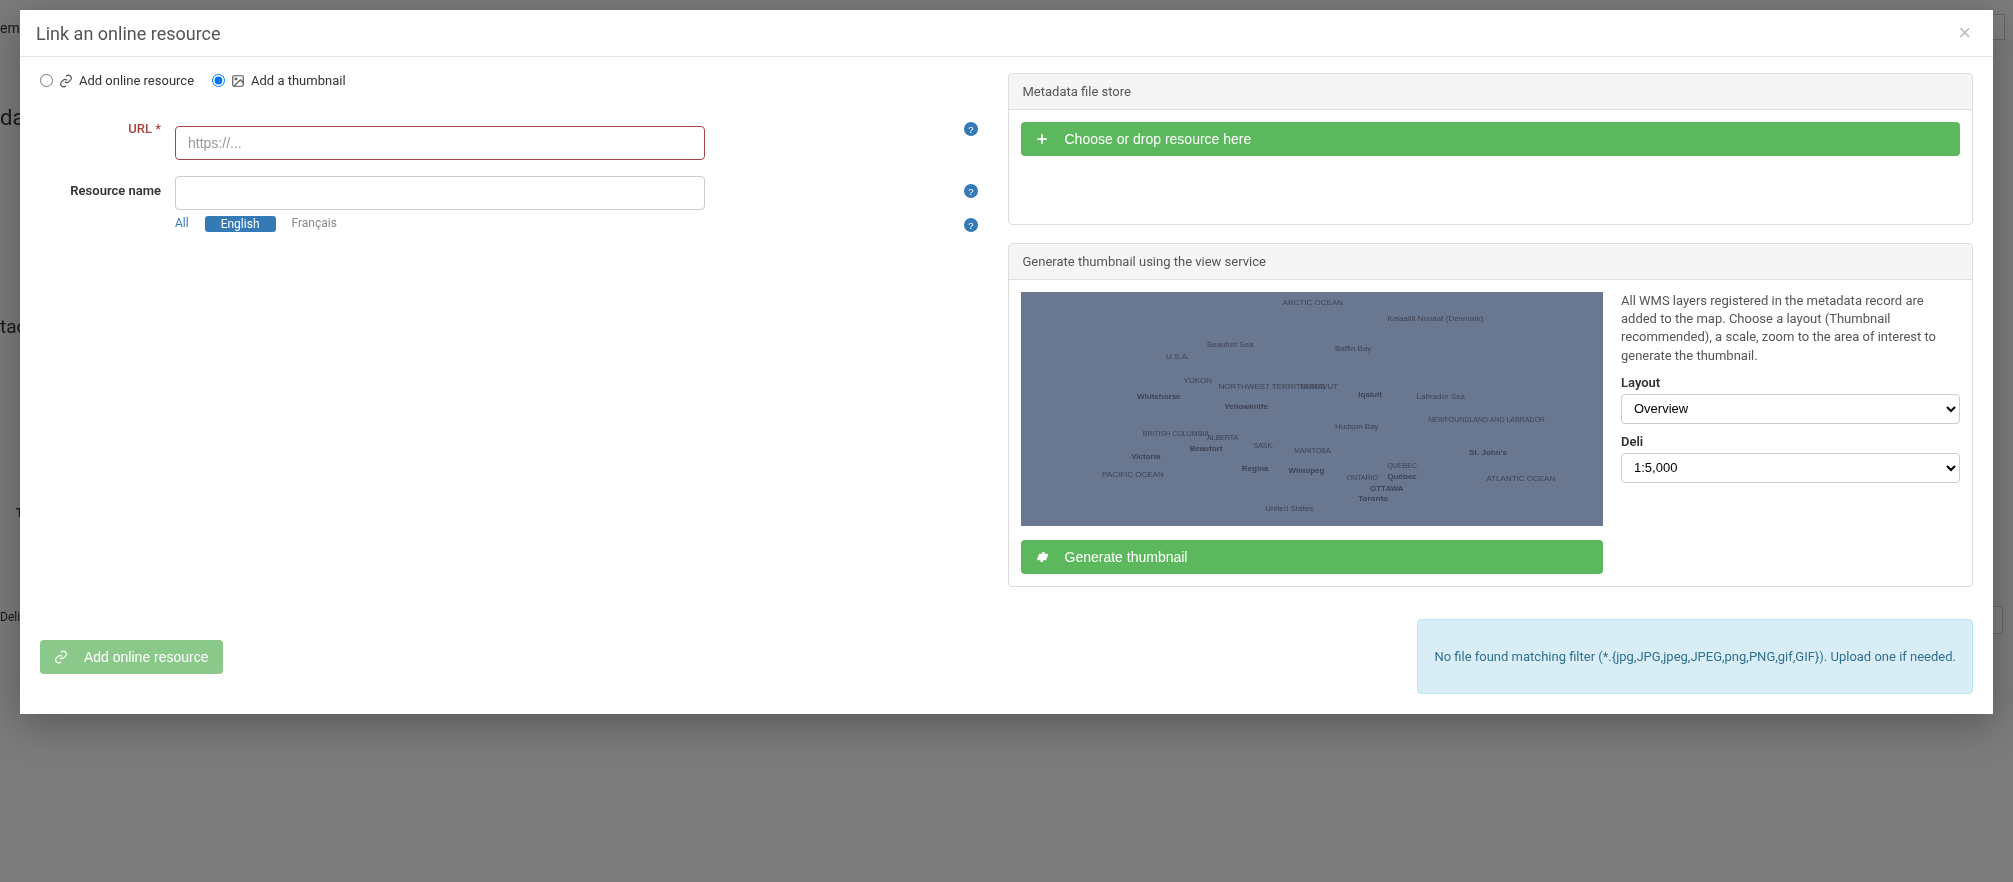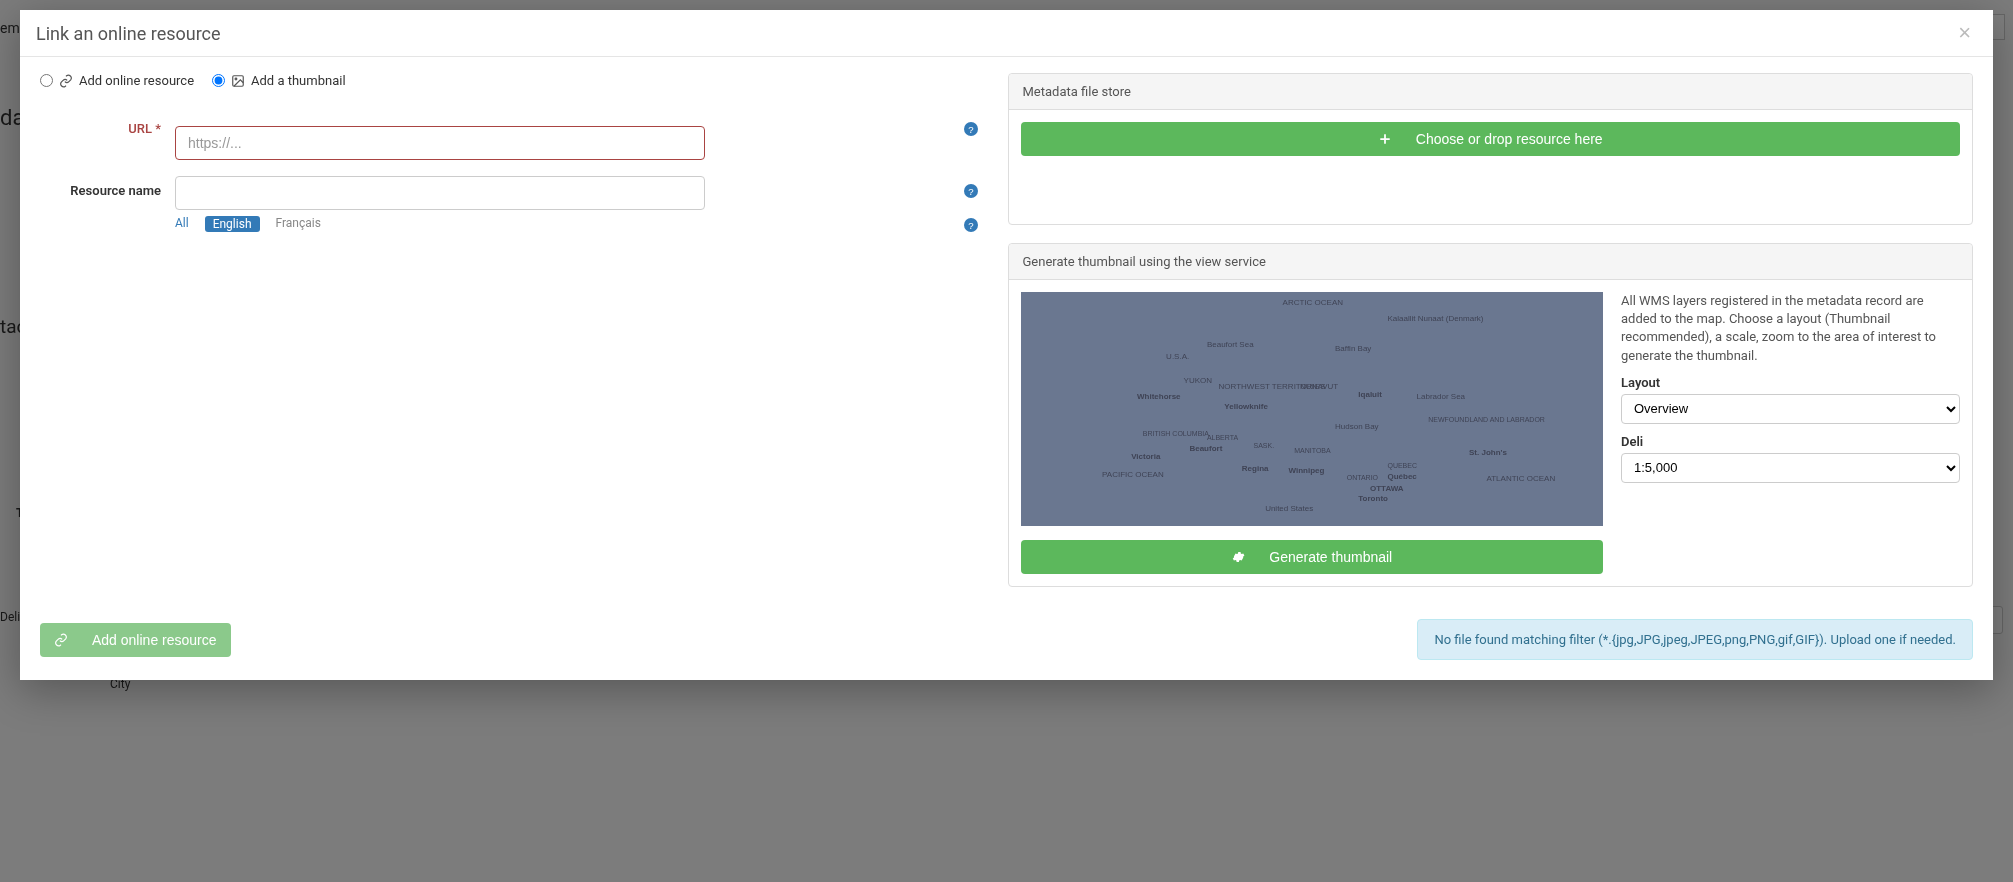--- a/index.html
+++ b/index.html
@@ -183,21 +183,21 @@
   .lang-row {
     display: flex;
     gap: 16px;
     margin-top: 6px;
     font-size: 12px;
   }
   .lang-link { color: #337ab7; cursor: pointer; }
   .lang-badge {
     background: #337ab7;
     color: #fff;
-    padding: 1px 8px;
+    padding: 1px 16px;
     border-radius: 3px;
     font-size: 12px;
   }
   .lang-muted { color: #888; cursor: pointer; }
 
   
   .panel {
     border: 1px solid #ddd;
     border-radius: 4px;
     background: #fff;
@@ -210,22 +210,22 @@
     color: #555;
     border-radius: 4px 4px 0 0;
   }
   .panel-body {
     padding: 12px;
   }
 
   .btn {
     display: inline-flex;
     align-items: center;
-    justify-content: center;
-    gap: 24px;
+    justify-content: flex-start;
+    gap: 16px;
     border: none;
     border-radius: 4px;
     font-size: 14px;
     cursor: pointer;
     height: 34px;
     padding: 0 14px;
   }
   .btn-green {
     background: #5cb85c;
     color: #fff;
@@ -297,21 +297,21 @@
     padding: 12px 20px 20px 20px;
     display: flex;
     align-items: center;
   }
   .alert-info {
     margin-left: auto;
     background: #d9edf7;
     border: 1px solid #bce8f1;
     color: #31708f;
     border-radius: 4px;
-    padding: 12px 16px;
+    padding: 29px 16px;
     font-size: 13px;
     min-width: 510px;
   }
 
   
   .ico { width: 14px; height: 14px; display:inline-block; vertical-align:middle; }
 </style>
 </head>
 <body>
 

